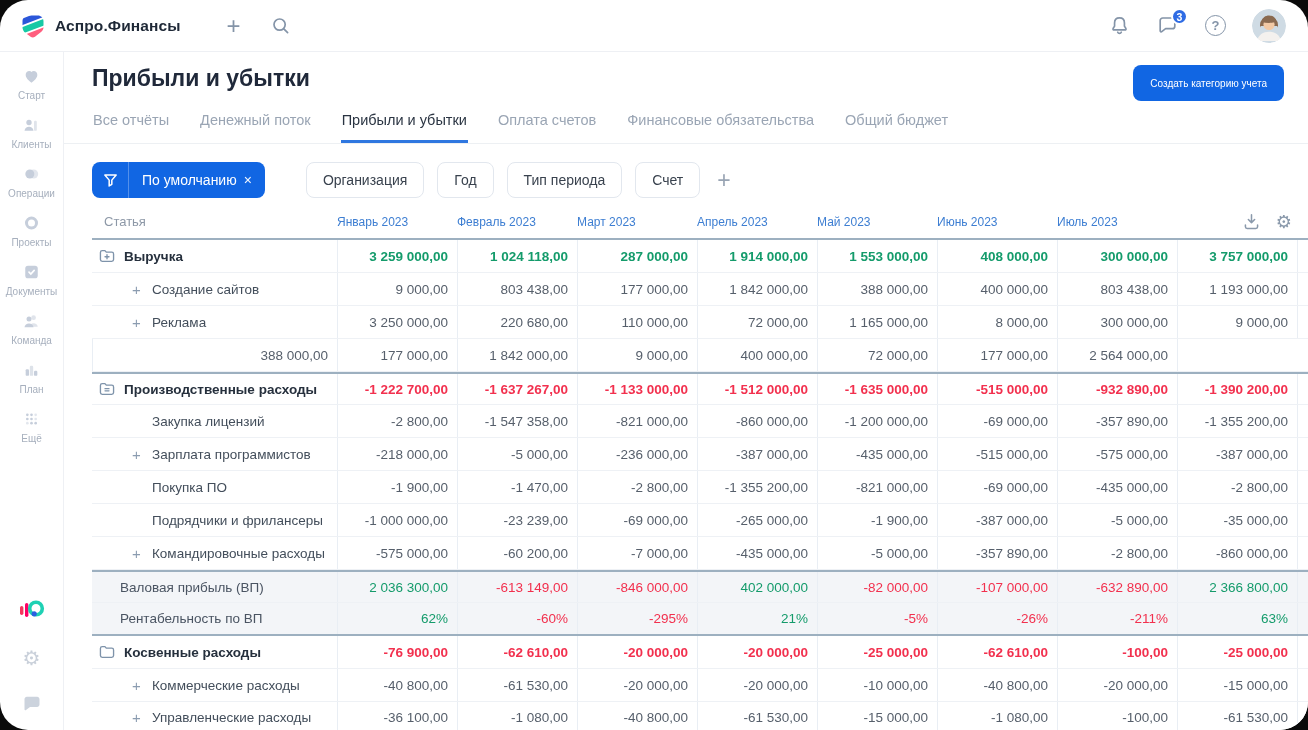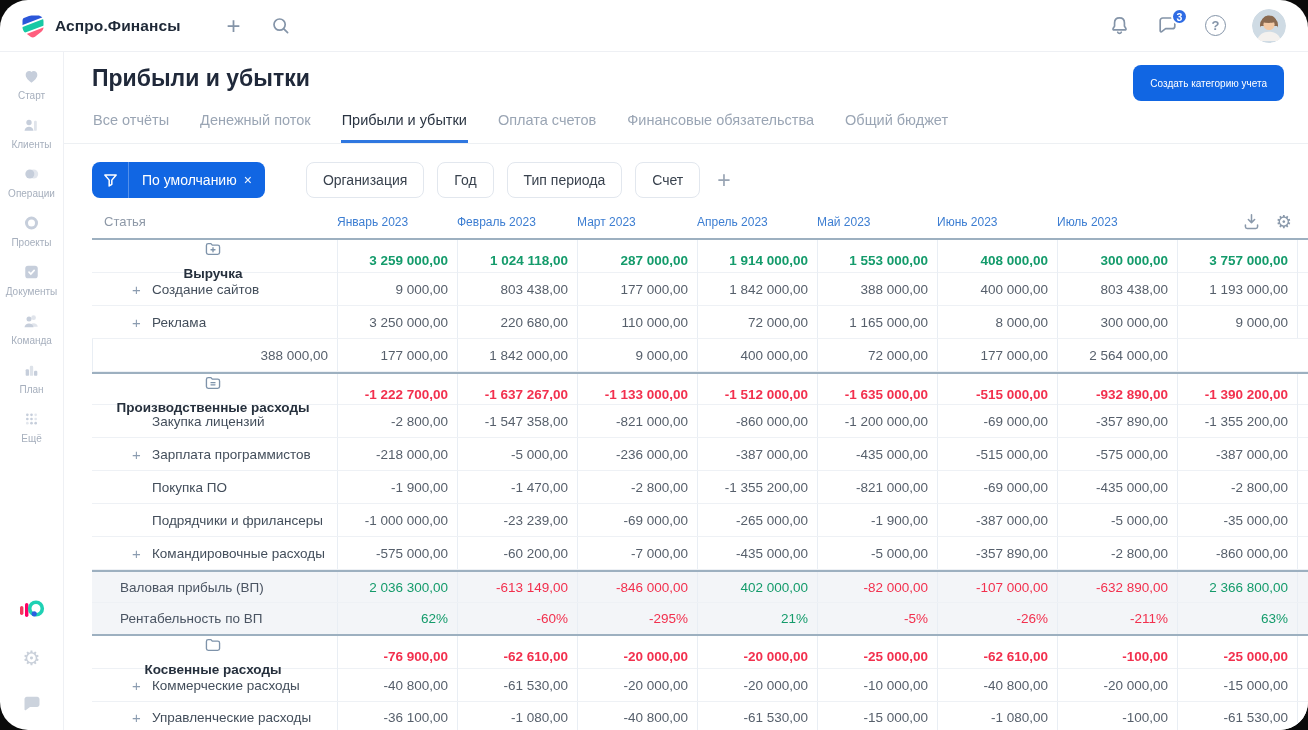--- a/index.html
+++ b/index.html
@@ -52,21 +52,21 @@
   .trow{ display:grid; grid-template-columns:245px repeat(8,120px) 1fr; }
   .thead{ height:35px; align-items:center; border-bottom:2px solid var(--sect-line); }
   .th-label{ color:#8d98a7; font-size:13px; padding-left:12px; }
   .th-month{ color:var(--link-blue); font-size:12px; cursor:pointer; }
   .th-icons{ display:flex; justify-content:flex-end; align-items:center; gap:15px; color:#8a99ab; padding-right:5px; }
   .rows .row{ height:33px; align-items:center; border-bottom:1px solid var(--row-line); background:#fff; }
   .rows .row:last-child{ border-bottom:2px solid var(--sect-line); }
   .row .cell{ text-align:right; padding-right:9px; border-left:1px solid var(--col-line); height:100%; display:flex; align-items:center; justify-content:flex-end; color:#565f6b;}
   .row .cell-sliver{ border-left:1px solid var(--col-line); height:100%; }
   .row .cell-label{ border-left:none; justify-content:flex-start; text-align:left; padding-left:6px; display:flex; align-items:center; gap:8px; color:#434e5b;}
-  .row-section .cell-label{ font-weight:700; color:#26303d;flex-direction:column; }
+  .row-section .cell-label{ font-weight:700; color:#26303d; }
   .row-section .cell{ font-weight:700; }
   .row-item .cell-label{ padding-left:60px; }
   .row-item.expandable .cell-label{ padding-left:40px; }
   .expand-glyph{ color:#8b9cb0; font-size:15px; width:12px; display:inline-block; }
   .row-total{ background:#f3f5f8 !important; }
   .row-total .cell-label{ padding-left:28px; color:#4a5462; }
   .first-total{ border-top:2px solid var(--sect-line); }
   .rows .last-total{ border-bottom:2px solid var(--sect-line); }
   .sect-line-top{ border-top:2px solid var(--sect-line); }
   .v-pos{ color:var(--positive-green) !important; }

